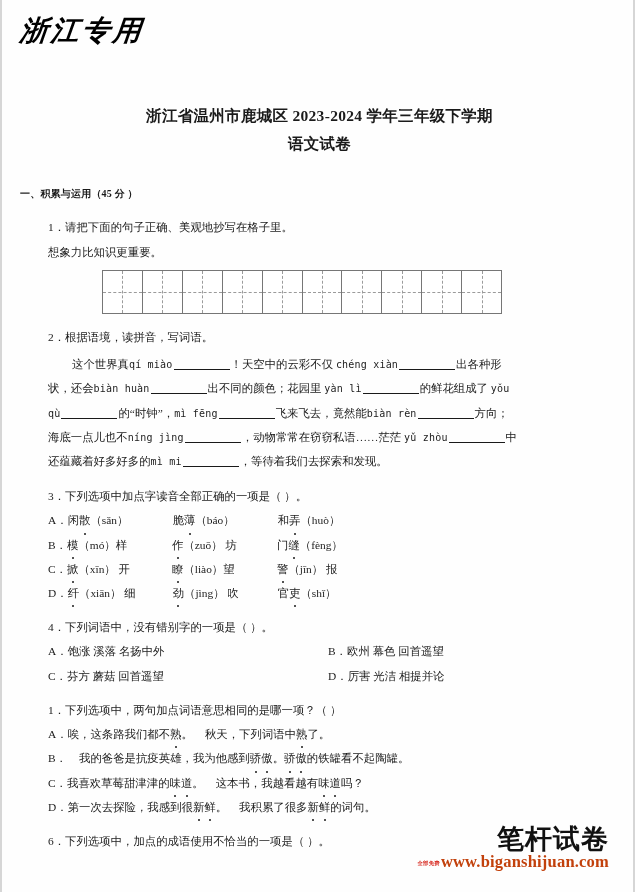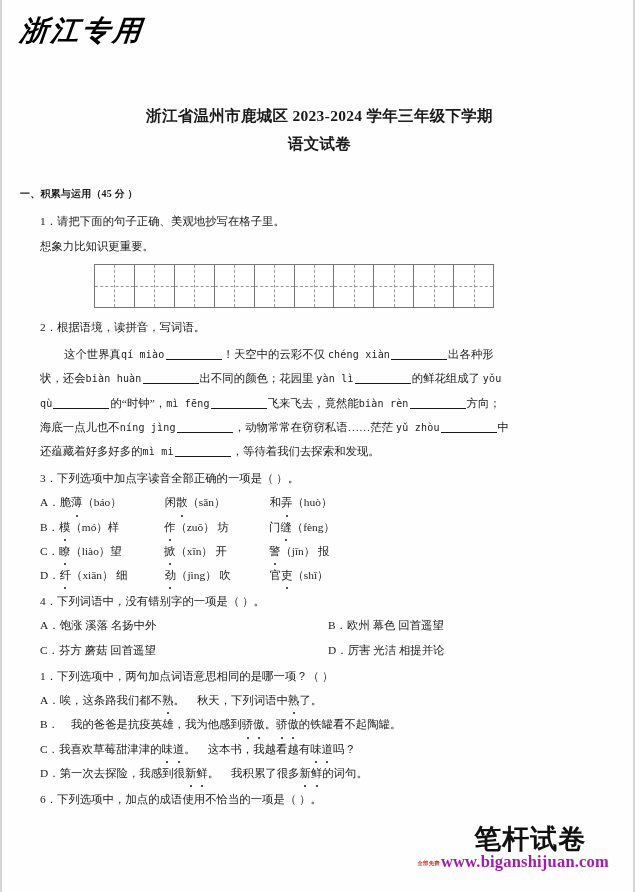--- a/index.html
+++ b/index.html
@@ -75,21 +75,21 @@
   }
 
   .section-heading {
     font-size: 10px;
     font-weight: bold;
     margin: 0 0 6px 0;
     letter-spacing: 0.2px;
   }
 
   .q {
-    margin: 4px;
+    margin: 12px;
     padding: 0;
   }
   .q-stem {
     margin: 4px 0 2px 16px;
     white-space: nowrap;
   }
 
   .para {
     margin: 3px 0 3px 16px;
     text-indent: 0;
@@ -188,21 +188,21 @@
   .opt-3col .seg:last-child { min-width: 0; }
 
   .q5-opt .sent { display: inline-block; }
   .q5-opt .sent2 { margin-left: 12px; }
 
   
   .watermark {
     position: absolute;
     right: 24px;
     bottom: 22px;
-    text-align: center;
+    text-align: right;
     line-height: 1;
   }
   .wm-cn {
     font-family: "DejaVu Sans", sans-serif;
     font-size: 27px;
     font-weight: bold;
     letter-spacing: 1px;
     color: #111;
     margin-left: 34px;
   }
@@ -219,21 +219,21 @@
     letter-spacing: 0.2px;
     line-height: 1;
     padding-bottom: 4px;
     white-space: nowrap;
   }
   .wm-url {
     font-family: "Liberation Serif", serif;
     font-size: 16.5px;
     font-weight: bold;
     letter-spacing: 0.2px;
-    color: #a21caf;
+    color: #c2410c;
     margin-left: 1px;
   }
 </style>
 </head>
 <body>
 
 <div class="page">
 
   <div class="brush-logo">浙江专用</div>
 
@@ -274,34 +274,34 @@
         <span>海底一点儿也不</span><span class="py">níng jìng</span><span class="blank"></span><span>，动物常常在窃窃私语……茫茫</span>&nbsp;<span class="py">yǔ zhòu</span><span class="blank"></span><span>中</span><br>
         <span>还蕴藏着好多好多的</span><span class="py">mì mi</span><span class="blank"></span><span>，等待着我们去探索和发现。</span>
       </div>
     </div>
 
     <div class="q">
       <div class="q-stem">3．下列选项中加点字读音全部正确的一项是（    ）。</div>
       <div class="opts" id="q3-opts">
           <div class="opt-row opt-3col">
             <span class="opt-label">A．</span>
+            <span class="seg"><span>闲</span><span class="dot">散</span><span>（sǎn）</span></span>
             <span class="seg"><span>脆</span><span class="dot">薄</span><span>（báo）</span></span>
-            <span class="seg"><span>闲</span><span class="dot">散</span><span>（sǎn）</span></span>
             <span class="seg"><span>和</span><span class="dot">弄</span><span>（huò）</span></span>
           </div>
           <div class="opt-row opt-3col">
             <span class="opt-label">B．</span>
             <span class="seg"><span class="dot">模</span><span>（mó）样</span></span>
             <span class="seg"><span class="dot">作</span><span>（zuō） 坊</span></span>
             <span class="seg"><span>门</span><span class="dot">缝</span><span>（fèng）</span></span>
           </div>
           <div class="opt-row opt-3col">
             <span class="opt-label">C．</span>
+            <span class="seg"><span class="dot">掀</span><span>（xīn） 开</span></span>
             <span class="seg"><span class="dot">瞭</span><span>（liào）望</span></span>
-            <span class="seg"><span class="dot">掀</span><span>（xīn） 开</span></span>
             <span class="seg"><span class="dot">警</span><span>（jīn） 报</span></span>
           </div>
           <div class="opt-row opt-3col">
             <span class="opt-label">D．</span>
             <span class="seg"><span class="dot">纤</span><span>（xiān） 细</span></span>
             <span class="seg"><span class="dot">劲</span><span>（jìng） 吹</span></span>
             <span class="seg"><span>官</span><span class="dot">吏</span><span>（shǐ）</span></span>
           </div>
         </div>
     </div>

